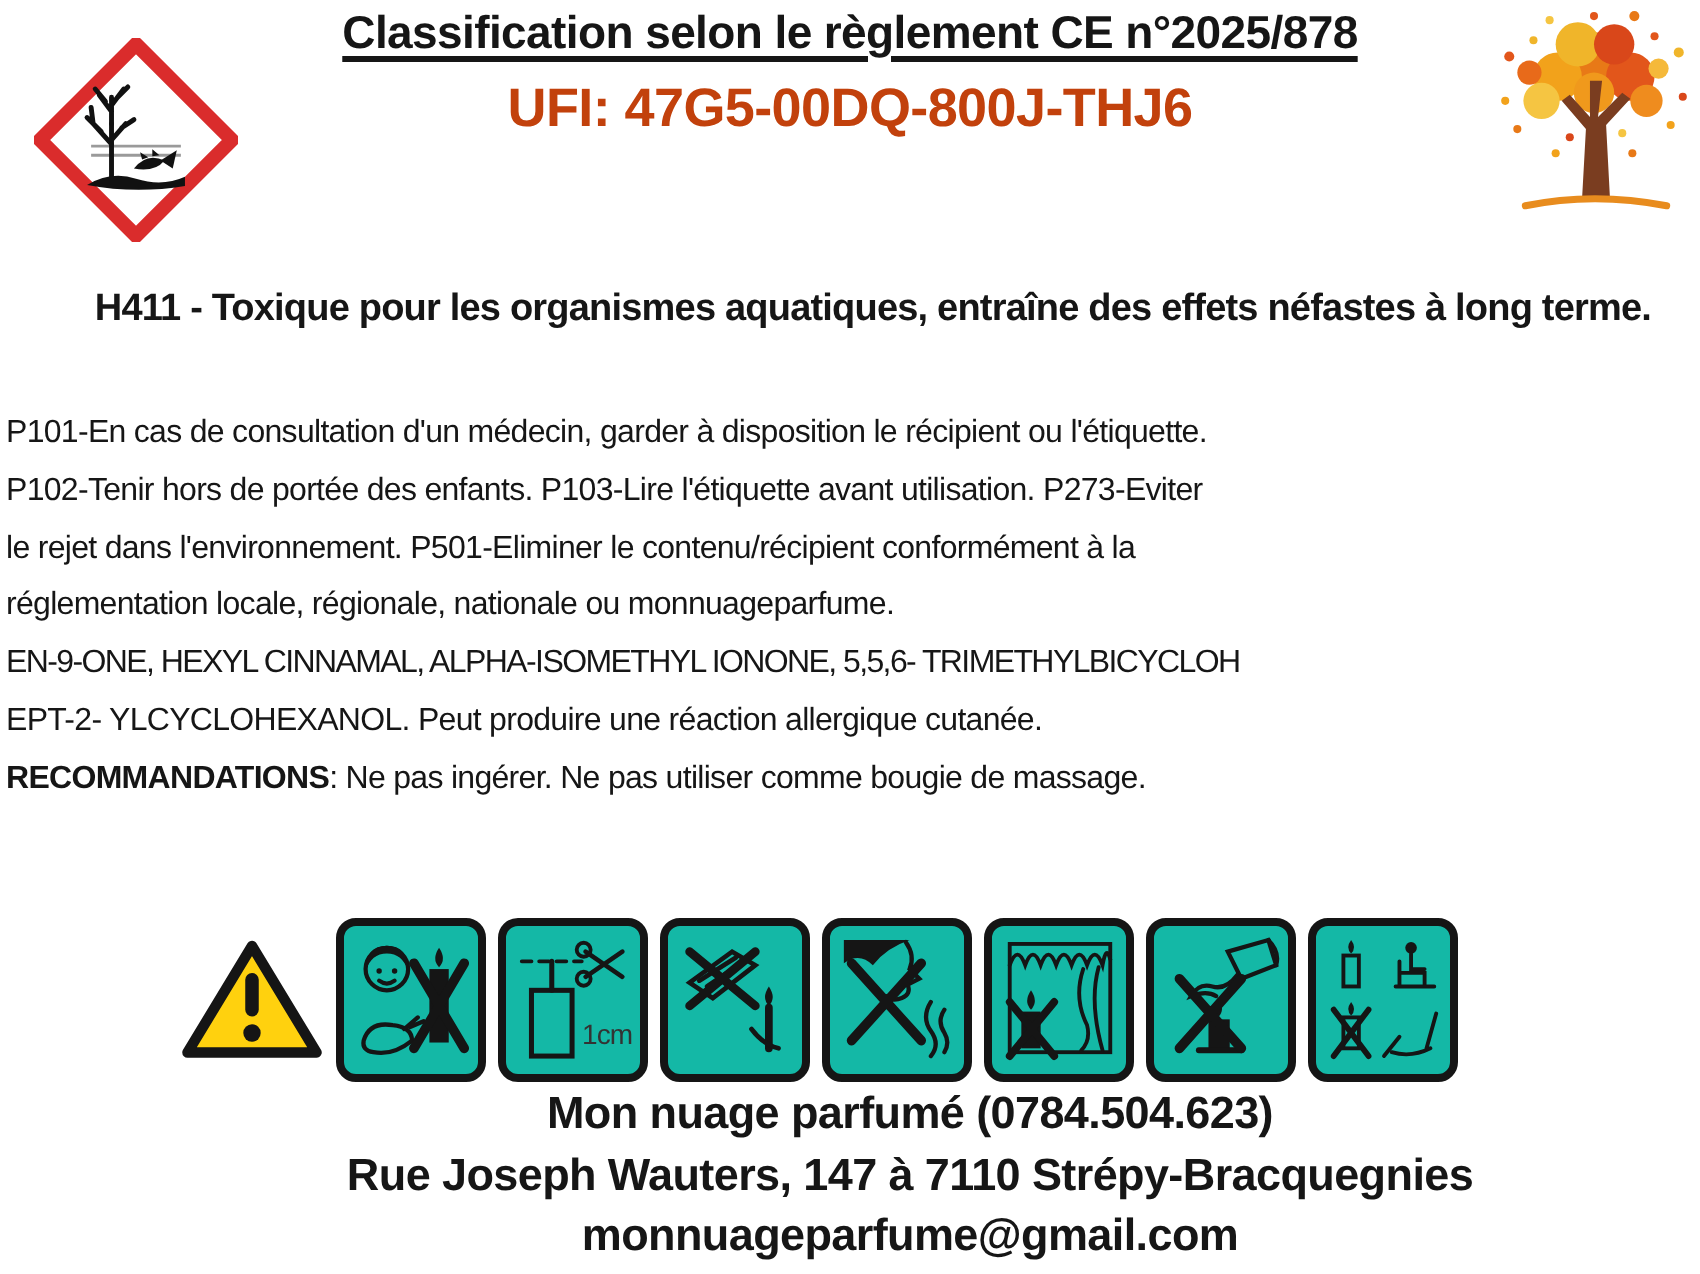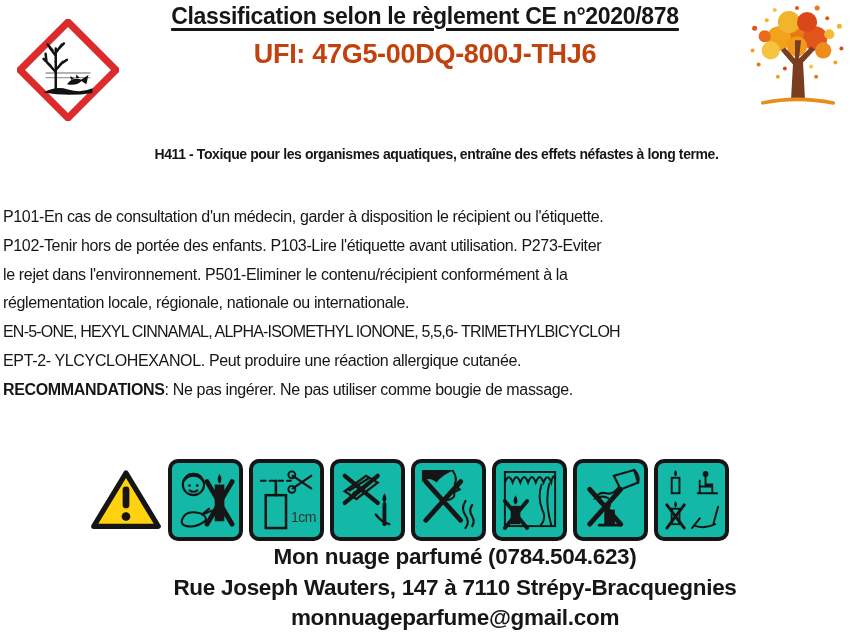--- a/index.html
+++ b/index.html
@@ -11,21 +11,21 @@
   .title{font-size:23px;font-weight:bold;text-decoration:underline;
          text-decoration-thickness:2.5px;text-underline-offset:4px;letter-spacing:-0.3px;}
   .product{font-size:23px;font-weight:bold;margin-top:10px;letter-spacing:-0.3px;}
   .ufi{font-size:27px;font-weight:bold;color:#c2410c;margin-top:9px;letter-spacing:-0.3px;}
 
   .ghs{position:absolute;left:17px;top:19px;width:102px;height:102px;}
   .tree{position:absolute;right:0px;top:2px;width:106px;height:113px;}
 
   
   .h411{position:absolute;top:141px;left:20px;right:20px;text-align:center;
-        font-weight:bold;font-size:14px;line-height:27px;letter-spacing:-0.4px;margin-left:23px;}
+        font-weight:bold;font-size:19px;line-height:27px;letter-spacing:-0.4px;margin-left:23px;}
 
   
   .bodytext{position:absolute;top:203px;left:3px;width:846px;
             font-size:16px;line-height:28.8px;letter-spacing:-0.35px;}
   .bodytext .line{white-space:nowrap;}
   .bodytext .tight{letter-spacing:-0.8px;}
   .b{font-weight:bold;}
 
   
   .picto-row{position:absolute;top:459px;left:90px;display:flex;align-items:center;gap:6px;}
@@ -88,32 +88,32 @@
         <circle cx="22" cy="18" r="2" fill="#f0b52a"></circle>
       <circle cx="82" cy="16" r="2" fill="#e2561b"></circle>
         <circle cx="33" cy="74" r="2" fill="#f2a21b"></circle>
       <circle cx="71" cy="74" r="2" fill="#e87917"></circle>
     </g>
     <path d="M46 98 L48 62 L36 48 L40 45 L50 56 L50 38 L56 38 L54 56 L66 44 L70 47 L58 60 L60 98 Z" fill="#7a3d20"></path>
     <path d="M18 100 Q52 93 88 100" stroke="#e88c1e" stroke-width="3.5" fill="none" stroke-linecap="round"></path>
   </svg>
 
   <div class="header">
-    <div class="title">Classification selon le règlement CE n°2020/878</div>
+    <div class="title">Classification selon le règlement CE n°2025/878</div>
     <div class="ufi">UFI: 47G5-00DQ-800J-THJ6</div>
   </div>
 
   <div class="h411">H411 - Toxique pour les organismes aquatiques, entraîne des effets néfastes à long terme.</div>
 
   <div class="bodytext">
     <div class="line">P101-En cas de consultation d'un médecin, garder à disposition le récipient ou l'étiquette.</div>
     <div class="line">P102-Tenir hors de portée des enfants. P103-Lire l'étiquette avant utilisation. P273-Eviter</div>
     <div class="line">le rejet dans l'environnement. P501-Eliminer le contenu/récipient conformément à la</div>
-    <div class="line">réglementation locale, régionale, nationale ou internationale.</div>
-    <div class="line tight">EN-5-ONE, HEXYL CINNAMAL, ALPHA-ISOMETHYL IONONE, 5,5,6- TRIMETHYLBICYCLOH</div>
+    <div class="line">réglementation locale, régionale, nationale ou monnuageparfume.</div>
+    <div class="line tight">EN-9-ONE, HEXYL CINNAMAL, ALPHA-ISOMETHYL IONONE, 5,5,6- TRIMETHYLBICYCLOH</div>
     <div class="line">EPT-2- YLCYCLOHEXANOL. Peut produire une réaction allergique cutanée.</div>
     <div class="line"><span class="b">RECOMMANDATIONS</span><span>: Ne pas ingérer. Ne pas utiliser comme bougie de massage.</span></div>
   </div>
 
   <div class="picto-row">
 
     <svg class="tri" viewBox="0 0 96 86">
       <path d="M48 7 L91 78 L5 78 Z" fill="#ffd10e" stroke="#151515" stroke-width="7" stroke-linejoin="round"></path>
       <rect x="43.5" y="25" width="9" height="29" rx="4.5" fill="#151515"></rect>
       <circle cx="48" cy="65" r="5.8" fill="#151515"></circle>

